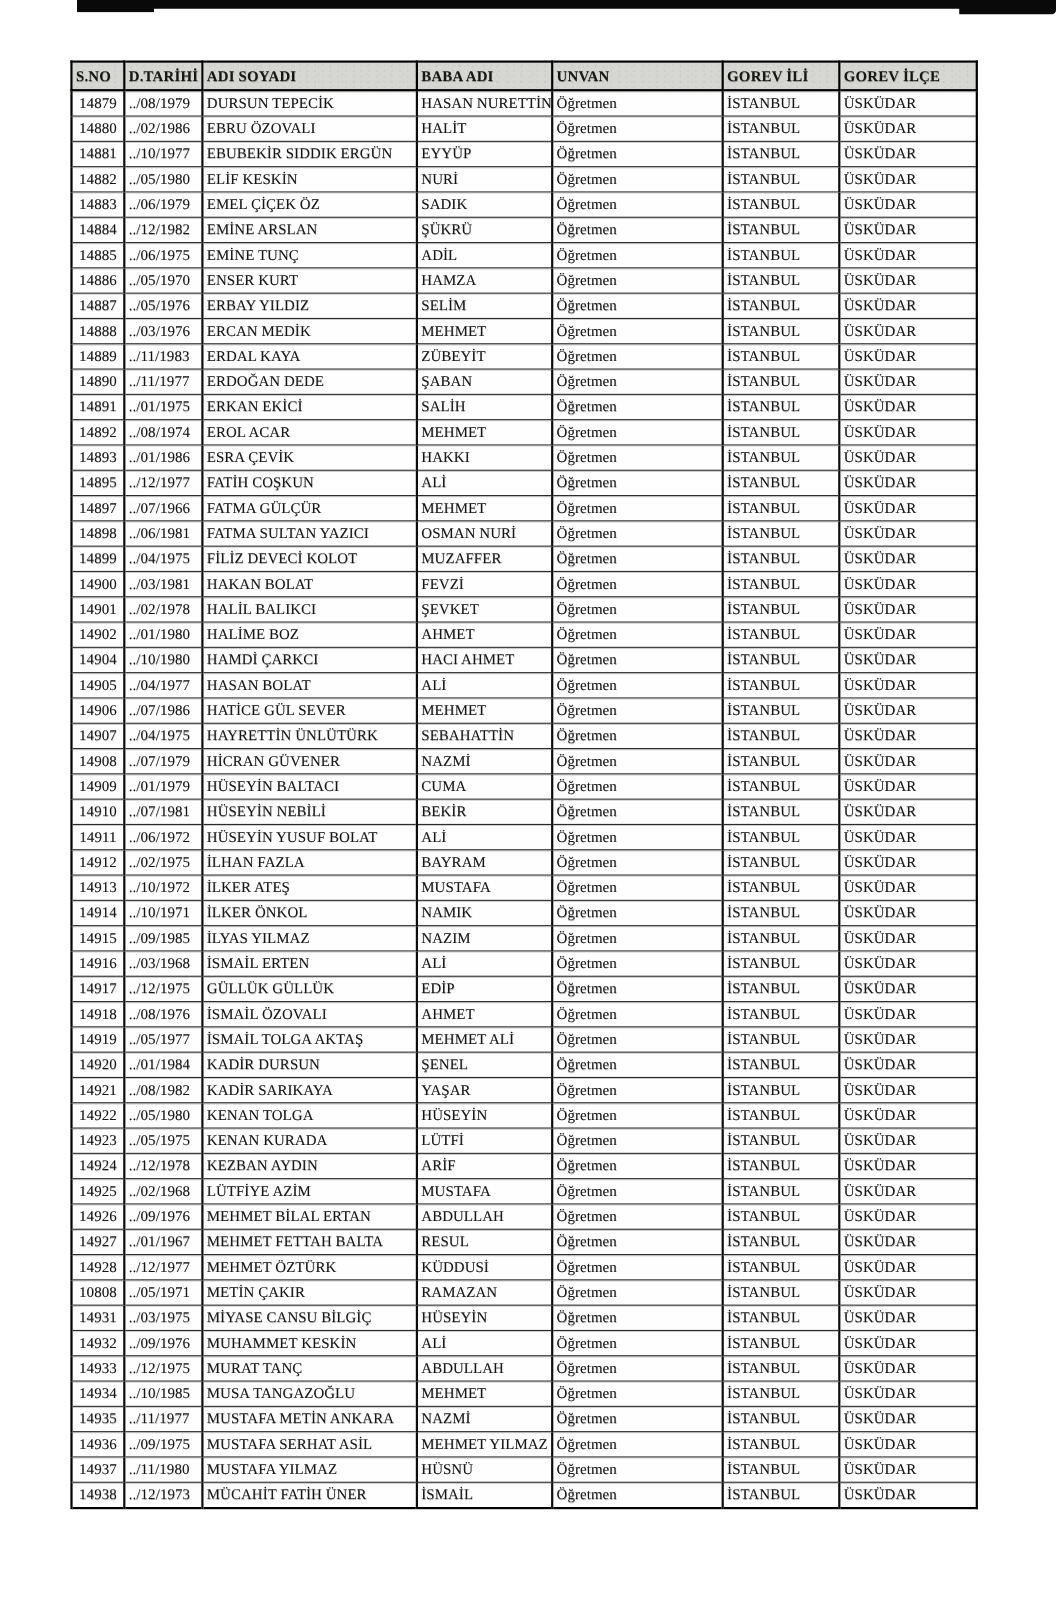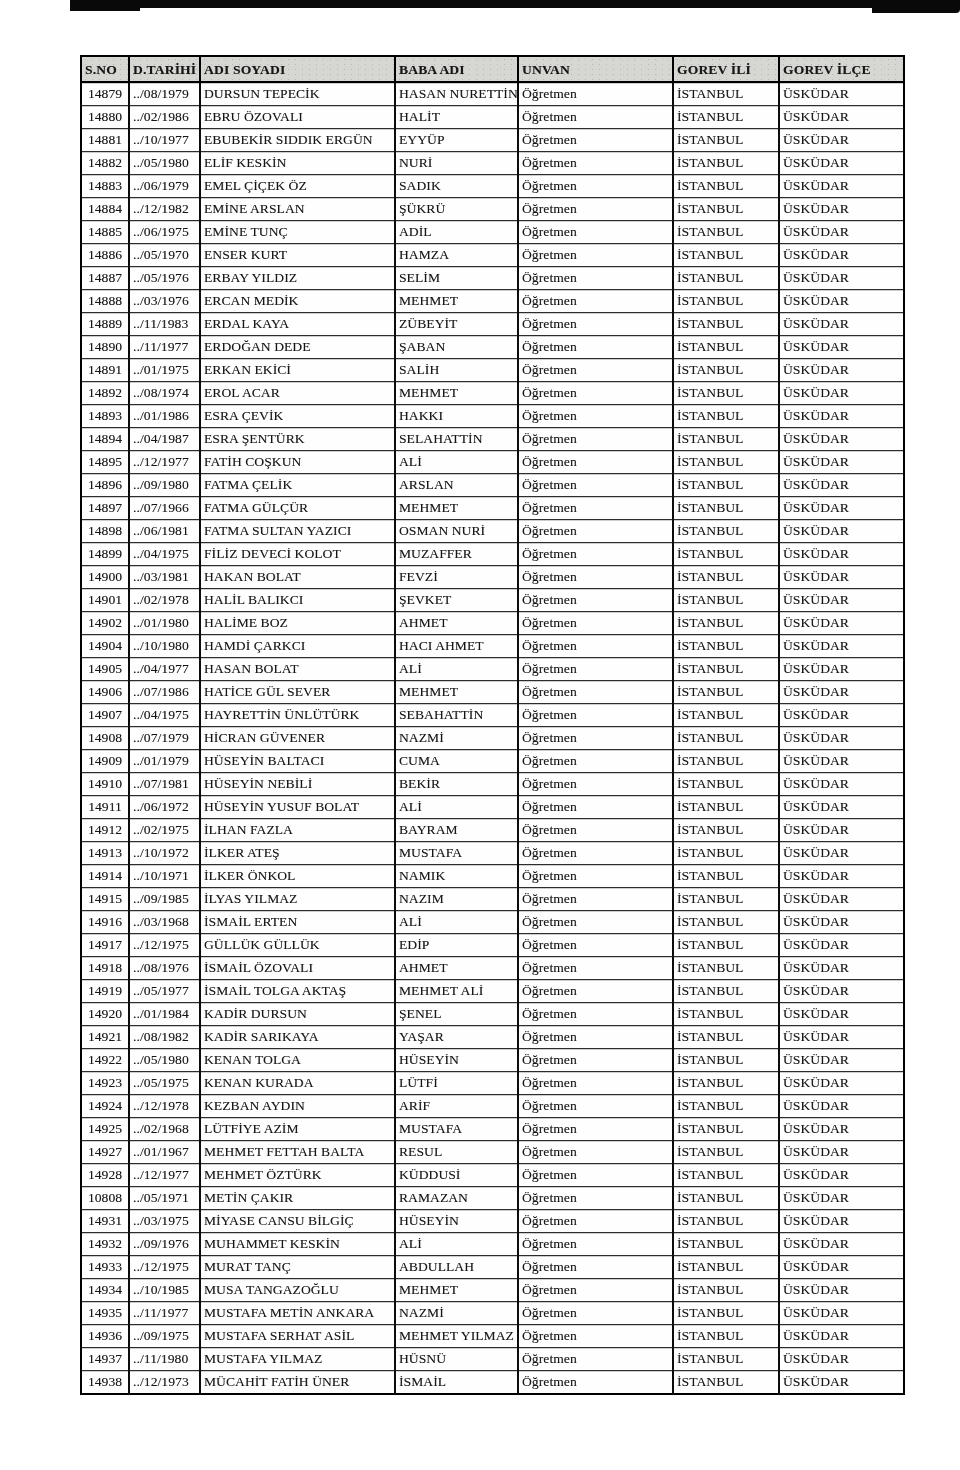--- a/index.html
+++ b/index.html
@@ -19,21 +19,21 @@
   .scan-bar {
     position: absolute;
     background: #090909;
   }
   .scan-bar.bar-main { left: 70px; top: 0; width: 820px; height: 8px; border-radius: 0 0 3px 2px; }
   .scan-bar.bar-right { left: 872px; top: 0; width: 88px; height: 13px; border-radius: 0 0 4px 0; }
   .scan-bar.bar-left-blob { left: 70px; top: 0; width: 70px; height: 11px; }
 
   .doc-table-wrap {
     position: absolute;
-    left: 80px;
+    left: 64px;
     top: 55px;
   }
   table.doc-table {
     border-collapse: collapse;
     table-layout: fixed;
     width: 823px;
     background: #fefefe;
     border: 2px solid #000;
   }
   table.doc-table th {
@@ -238,47 +238,29 @@
         <tr>
           <td>14893</td>
           <td>../01/1986</td>
           <td>ESRA ÇEVİK</td>
           <td>HAKKI</td>
           <td>Öğretmen</td>
           <td>İSTANBUL</td>
           <td>ÜSKÜDAR</td>
         </tr>
         <tr>
-          <td>14894</td>
-          <td>../04/1987</td>
-          <td>ESRA ŞENTÜRK</td>
-          <td>SELAHATTİN</td>
-          <td>Öğretmen</td>
-          <td>İSTANBUL</td>
-          <td>ÜSKÜDAR</td>
-        </tr>
-        <tr>
           <td>14895</td>
           <td>../12/1977</td>
           <td>FATİH COŞKUN</td>
           <td>ALİ</td>
           <td>Öğretmen</td>
           <td>İSTANBUL</td>
           <td>ÜSKÜDAR</td>
         </tr>
         <tr>
-          <td>14896</td>
-          <td>../09/1980</td>
-          <td>FATMA ÇELİK</td>
-          <td>ARSLAN</td>
-          <td>Öğretmen</td>
-          <td>İSTANBUL</td>
-          <td>ÜSKÜDAR</td>
-        </tr>
-        <tr>
           <td>14897</td>
           <td>../07/1966</td>
           <td>FATMA GÜLÇÜR</td>
           <td>MEHMET</td>
           <td>Öğretmen</td>
           <td>İSTANBUL</td>
           <td>ÜSKÜDAR</td>
         </tr>
         <tr>
           <td>14898</td>
@@ -512,20 +494,29 @@
           <td>ARİF</td>
           <td>Öğretmen</td>
           <td>İSTANBUL</td>
           <td>ÜSKÜDAR</td>
         </tr>
         <tr>
           <td>14925</td>
           <td>../02/1968</td>
           <td>LÜTFİYE AZİM</td>
           <td>MUSTAFA</td>
+          <td>Öğretmen</td>
+          <td>İSTANBUL</td>
+          <td>ÜSKÜDAR</td>
+        </tr>
+        <tr>
+          <td>14926</td>
+          <td>../09/1976</td>
+          <td>MEHMET BİLAL ERTAN</td>
+          <td>ABDULLAH</td>
           <td>Öğretmen</td>
           <td>İSTANBUL</td>
           <td>ÜSKÜDAR</td>
         </tr>
         <tr>
           <td>14927</td>
           <td>../01/1967</td>
           <td>MEHMET FETTAH BALTA</td>
           <td>RESUL</td>
           <td>Öğretmen</td>

